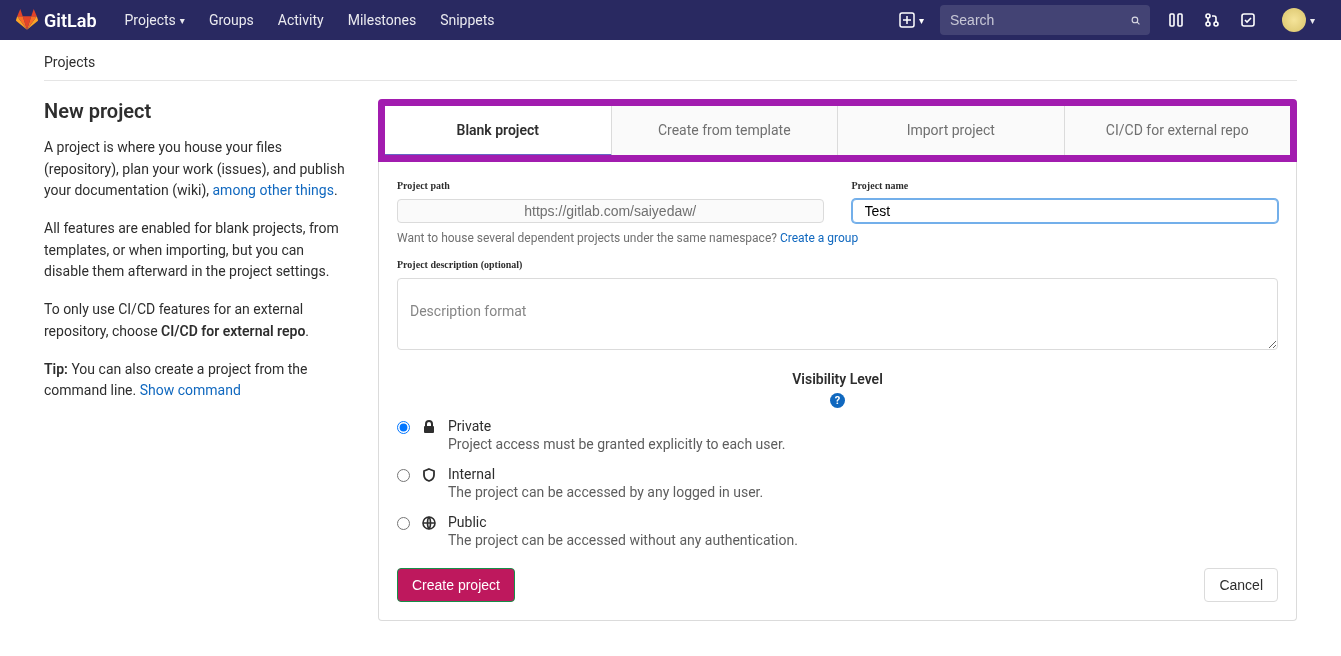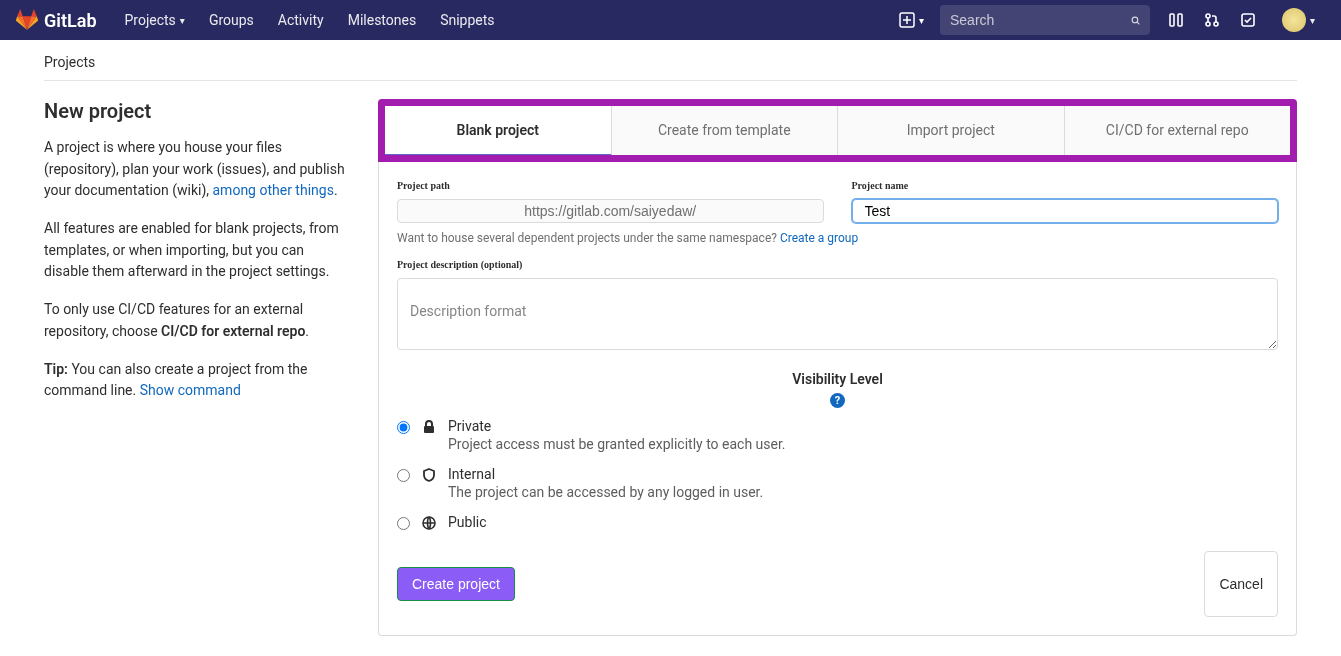--- a/index.html
+++ b/index.html
@@ -50,22 +50,22 @@
 .help-icon { width: 15px; height: 15px; border-radius: 50%; background: #1068bf; color: #fff; display: inline-flex; align-items: center; justify-content: center; font-size: 11px; font-weight: bold; }
 
 .radio-option { display: flex; align-items: flex-start; gap: 10px; margin-bottom: 14px; }
 .radio-option input[type=radio] { margin-top: 3px; }
 .radio-body { display: flex; align-items: flex-start; gap: 10px; }
 .radio-icon { width: 18px; display: flex; justify-content: center; padding-top: 1px; }
 .radio-text .radio-title { font-size: 14px; color: #2e2e2e; }
 .radio-text .radio-desc { color: #5e5e5e; font-size: 14px; margin-top: 2px; }
 
 .form-actions { display: flex; justify-content: space-between; align-items: center; margin-top: 20px; }
-.btn-success { background: #8b5cf6; color: #fff; border: 1px solid #168f48; padding: 8px 14px; border-radius: 4px; font-size: 14px; cursor: pointer; }
-.btn-cancel { background: #fff; color: #2e2e2e; border: 1px solid #dbdbdb; padding: 24px 14px; border-radius: 4px; font-size: 14px; cursor: pointer; }
+.btn-success { background: #be185d; color: #fff; border: 1px solid #168f48; padding: 8px 14px; border-radius: 4px; font-size: 14px; cursor: pointer; }
+.btn-cancel { background: #fff; color: #2e2e2e; border: 1px solid #dbdbdb; padding: 8px 14px; border-radius: 4px; font-size: 14px; cursor: pointer; }
 </style>
 </head>
 <body>
 
 <div class="navbar">
   <div class="logo">
     <svg width="22" height="22" viewBox="0 0 36 36">
         <path fill="#e24329" d="M18 34L11 12h14z"></path>
         <path fill="#fc6d26" d="M18 34L11 12H2z"></path>
         <path fill="#fca326" d="M2 12l-2 6c-.2.6 0 1.2.5 1.6L18 34z"></path>
@@ -203,20 +203,21 @@
           <input type="radio" name="vis" style="">
           <div class="radio-body">
             <div class="radio-icon">
                 <svg width="16" height="16" viewBox="0 0 16 16" fill="none" stroke="#2e2e2e" stroke-width="1.6">
                   <circle cx="8" cy="8" r="6"></circle>
                   <path d="M2 8h12M8 2c2 2 2 10 0 12M8 2c-2 2-2 10 0 12"></path>
                 </svg>
               </div>
             <div class="radio-text">
               <div class="radio-title">Public</div>
+              <div class="radio-desc">The project can be accessed without any authentication.</div>
             </div>
           </div>
         </div>
 
         <div class="form-actions">
           <button class="btn-success">Create project</button>
           <button class="btn-cancel">Cancel</button>
         </div>
       </div>
     </div>

